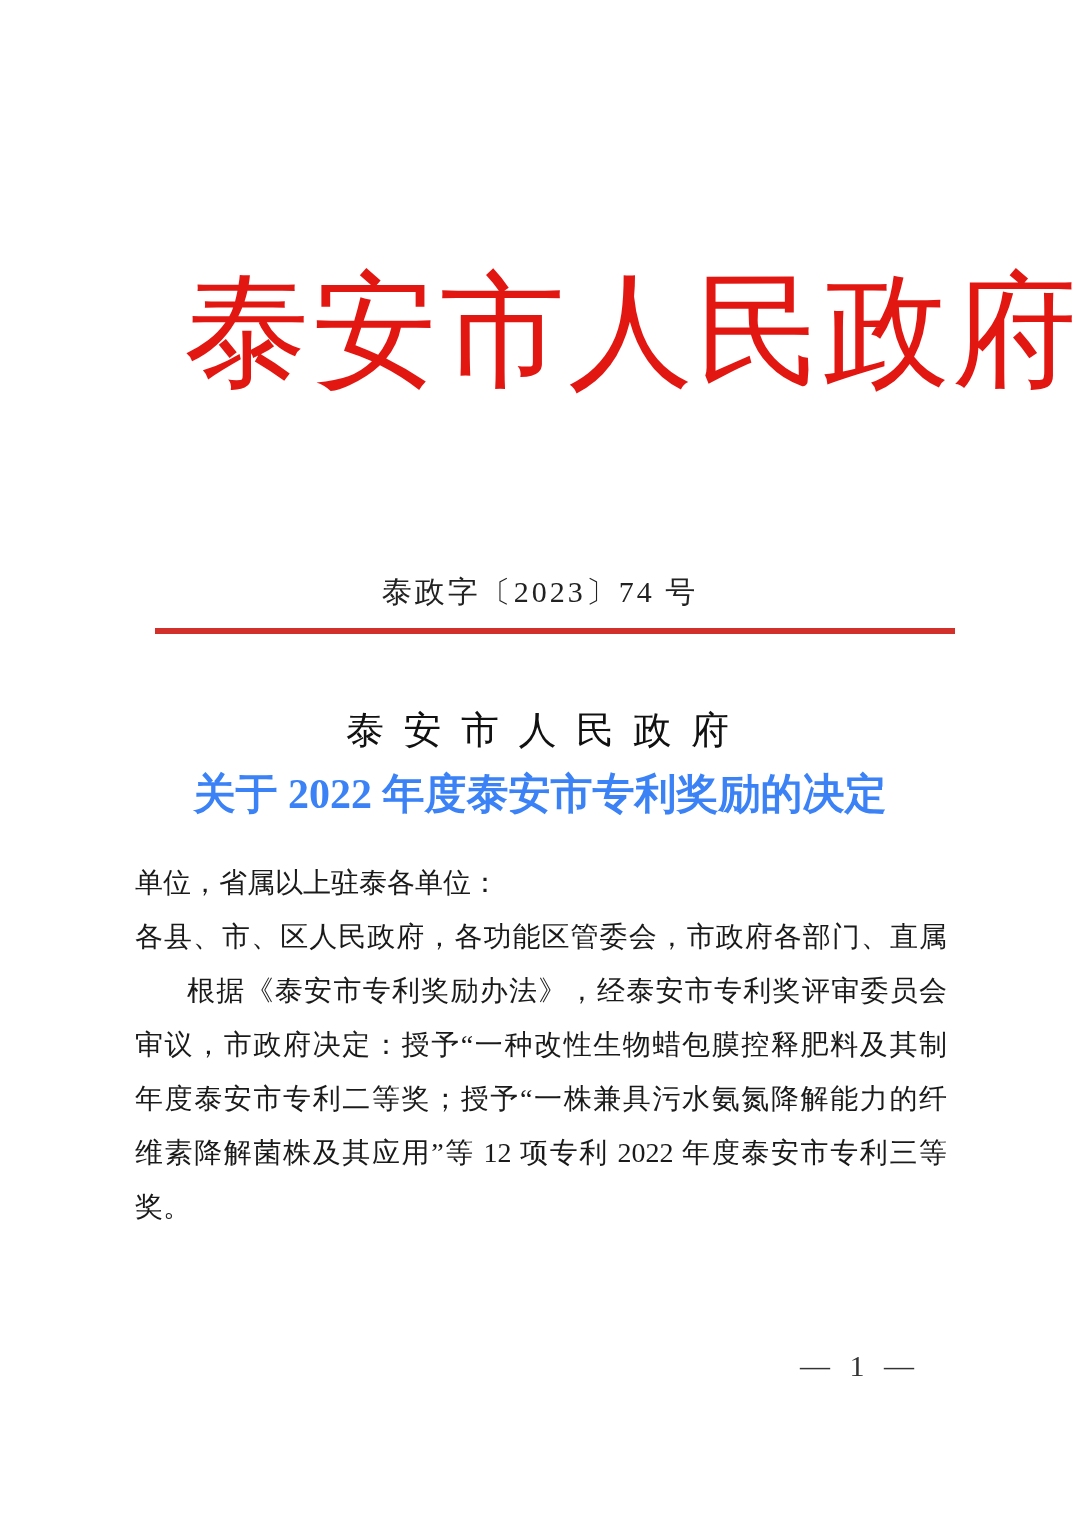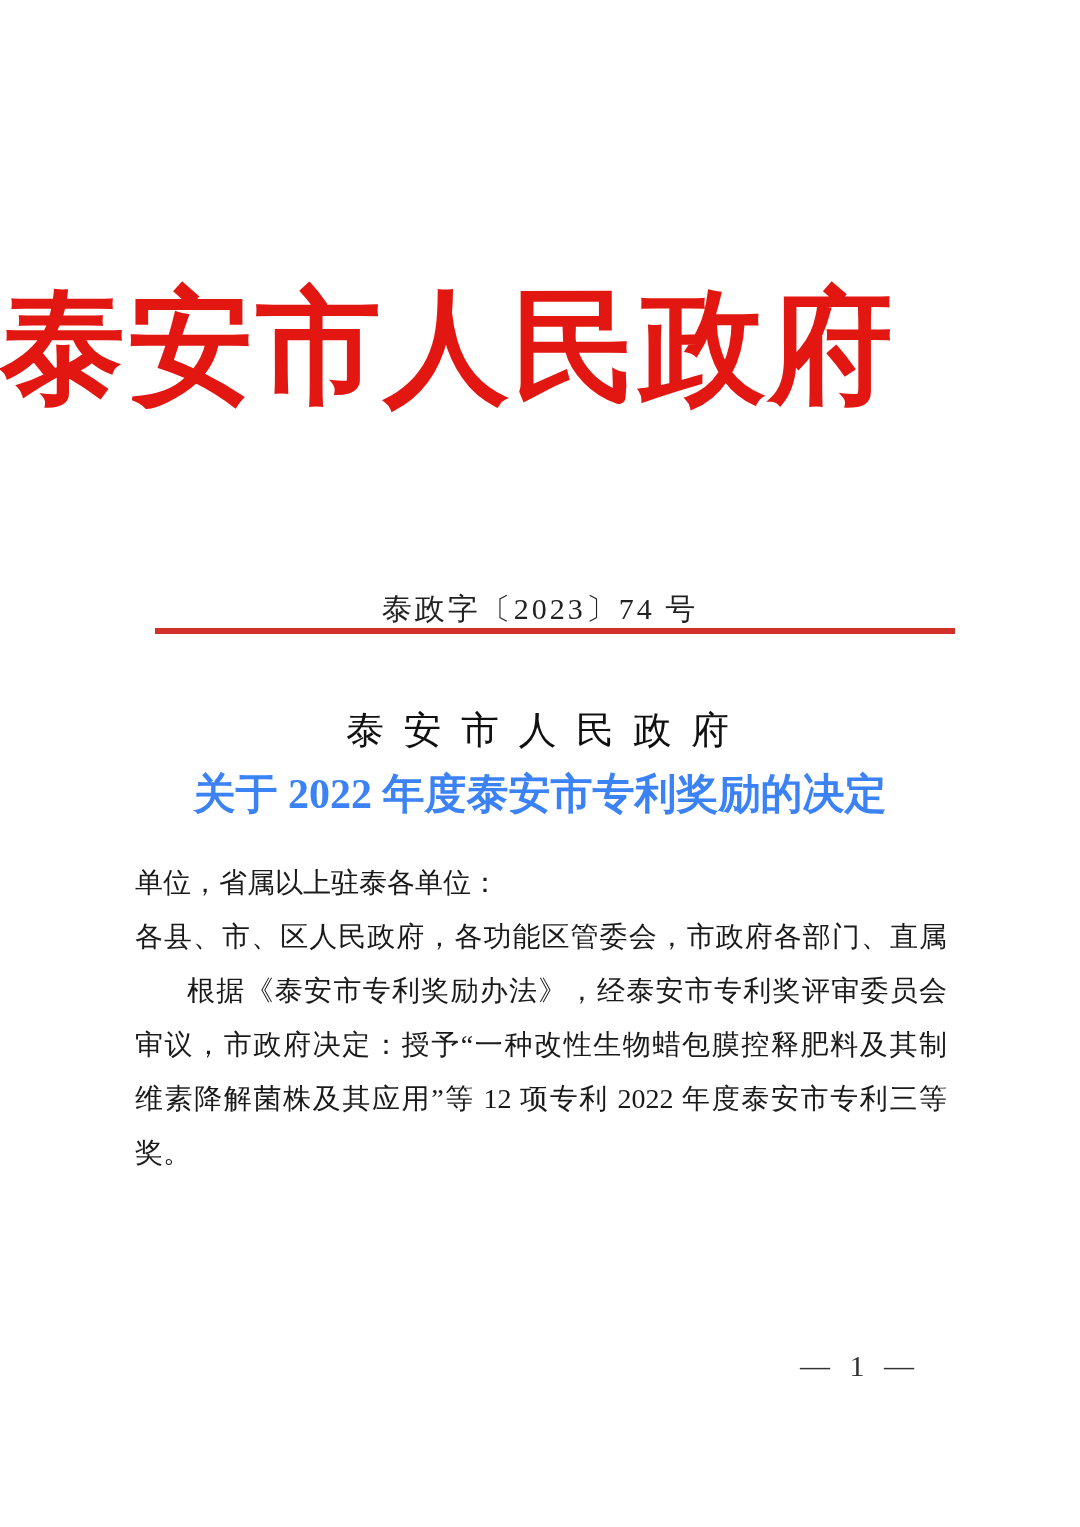--- a/index.html
+++ b/index.html
@@ -11,42 +11,41 @@
     position: relative;
     width: 1080px;
     height: 1527px;
     background: #ffffff;
     overflow: hidden;
     font-family: "Liberation Serif", "DejaVu Serif", serif;
     color: #1a1a1a;
   }
   .red-header {
     position: absolute;
-    top: 268px;
+    top: 252px;
     left: 0;
     width: 100%;
-    text-align: left;
+    text-align: right;
     font-size: 125px;
     line-height: 160px;
-    font-weight: 700;
+    font-weight: 400;
     letter-spacing: 3px;
     color: var(--header-red, #e31712);
     white-space: nowrap;
   }
   .doc-number {
     position: absolute;
     top: 572px;
     left: 0;
     width: 100%;
     text-align: center;
     font-size: 30px;
     line-height: 40px;
     letter-spacing: 3px;
     color: #222222;
-    margin-top: 17px;
   }
   .red-rule {
     position: absolute;
     top: 628px;
     left: 155px;
     width: 800px;
     height: 6px;
     background: var(--rule-red, #d2302a);
   }
   .doc-title-1 {
@@ -119,19 +118,20 @@
 
   <div class="doc-title-1">泰 安 市 人 民 政 府</div>
 
   <div class="doc-title-2">关于 2022 年度泰安市专利奖励的决定</div>
 
   <div class="body-block">
     <div class="body-line">单位，省属以上驻泰各单位：</div>
     <div class="body-line fill">各县、市、区人民政府，各功能区管委会，市政府各部门、直属</div>
     <div class="body-line fill indent">根据《泰安市专利奖励办法》，经泰安市专利奖评审委员会</div>
     <div class="body-line fill">审议，市政府决定：授予“一种改性生物蜡包膜控释肥料及其制</div>
+    <div class="body-line fill">年度泰安市专利二等奖；授予“一株兼具污水氨氮降解能力的纤</div>
     <div class="body-line fill">维素降解菌株及其应用”等 12 项专利 2022 年度泰安市专利三等</div>
     <div class="body-line">奖。</div>
   </div>
 
   <div class="page-number">— 1 —</div>
 
 </div>
 
 </body></html>

